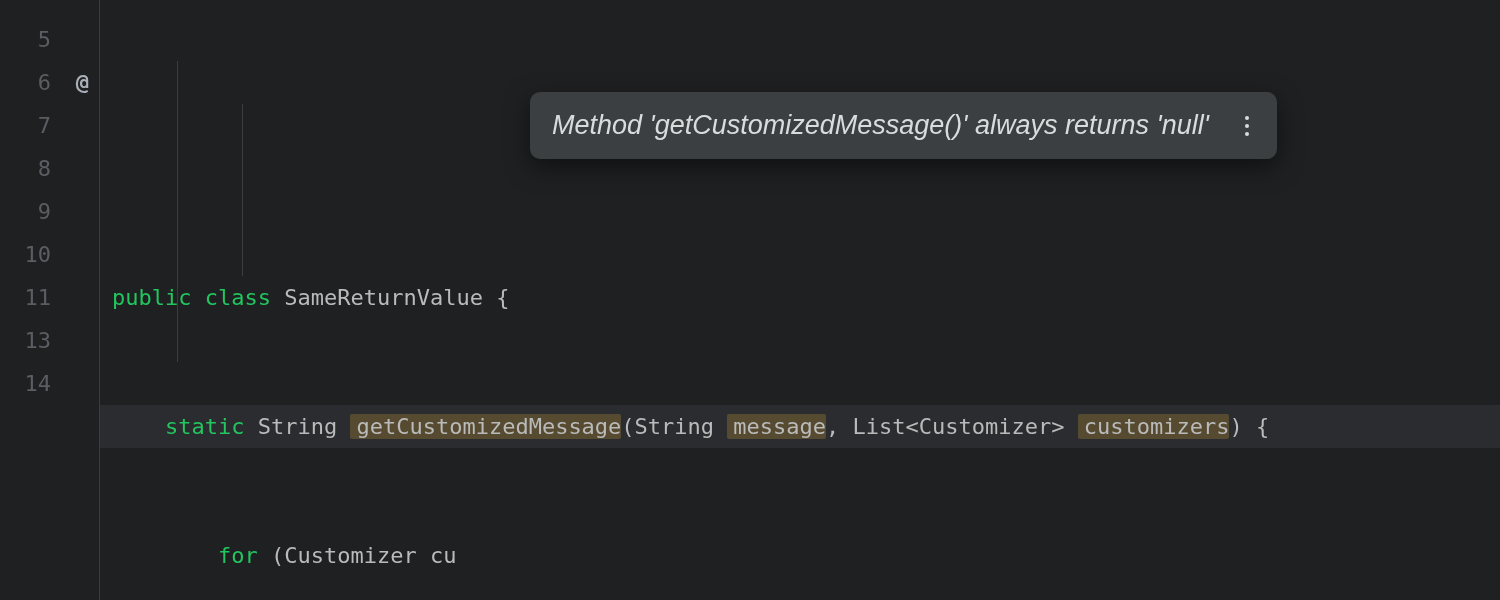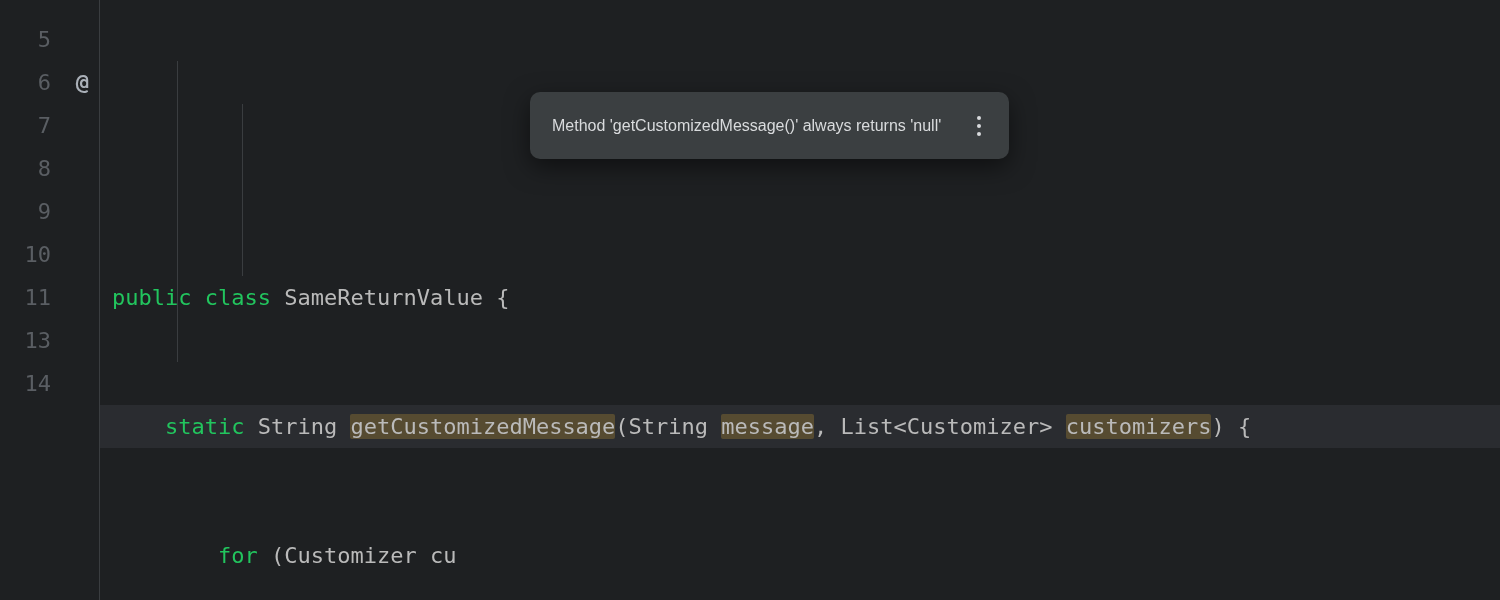--- a/index.html
+++ b/index.html
@@ -54,40 +54,41 @@
   }
   .row {
     height: 43px;
     padding-left: 12px;
     position: relative;
     z-index: 1;
   }
   .kw { color: #22c55e; }
   .fn { color: #bababa; }
   .typ { color: #bababa; margin-top: 23px; }
-  .warn { background: rgba(140,112,50,0.45); border-radius: 2px; }
+  .warn { background: rgba(140,112,50,0.45); border-radius: 2px; padding-left: 6px; }
   .guide {
     position: absolute;
     width: 1px;
     background: #3a3d40;
     z-index: 0;
   }
   .tooltip {
     position: absolute;
     background: #3b3f41;
     color: #d9dbdd;
     border-radius: 10px;
     box-shadow: 0 8px 24px rgba(0,0,0,0.5);
     font-family: -apple-system, "Segoe UI", sans-serif;
-    font-size: 16px;
+    font-size: 27px;
     padding: 12px 22px;
     display: flex;
     align-items: center;
     gap: 30px;
     z-index: 10;
+    font-style: italic;
   }
   .more-icon {
     display: flex;
     flex-direction: column;
     gap: 4px;
     cursor: pointer;
     padding: 6px;
   }
   .more-icon span {
     width: 4px; height: 4px;

